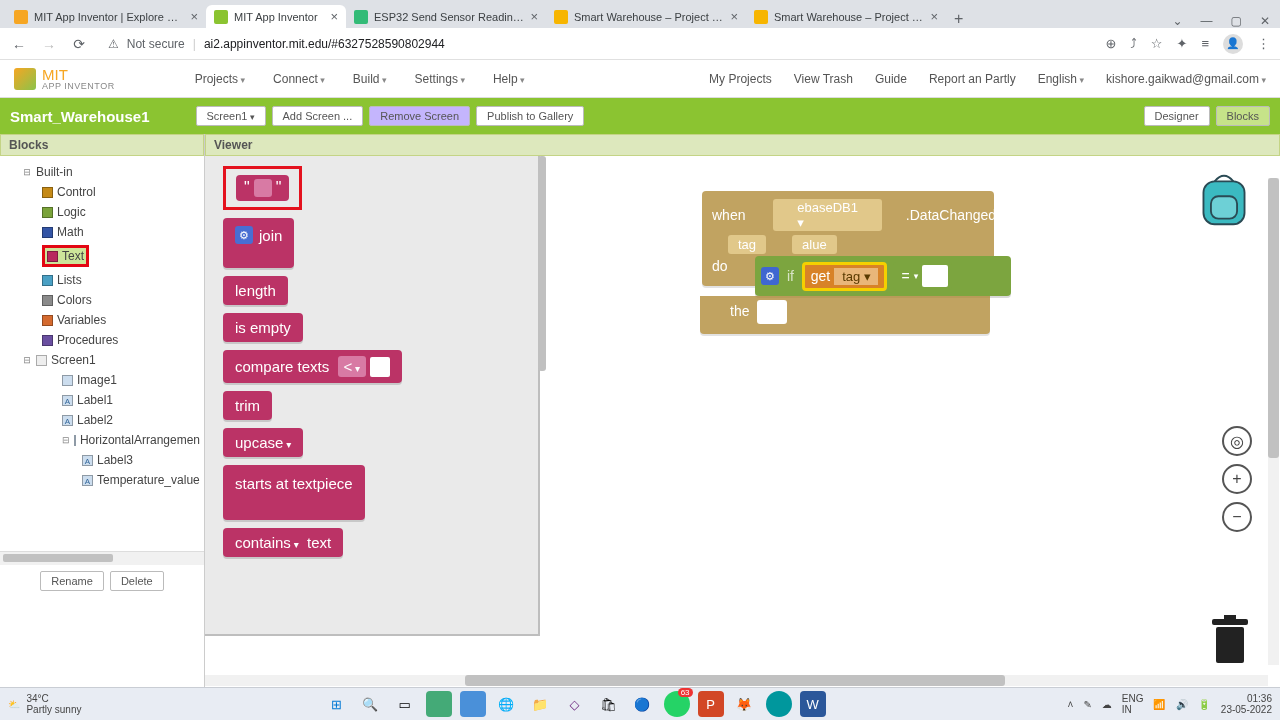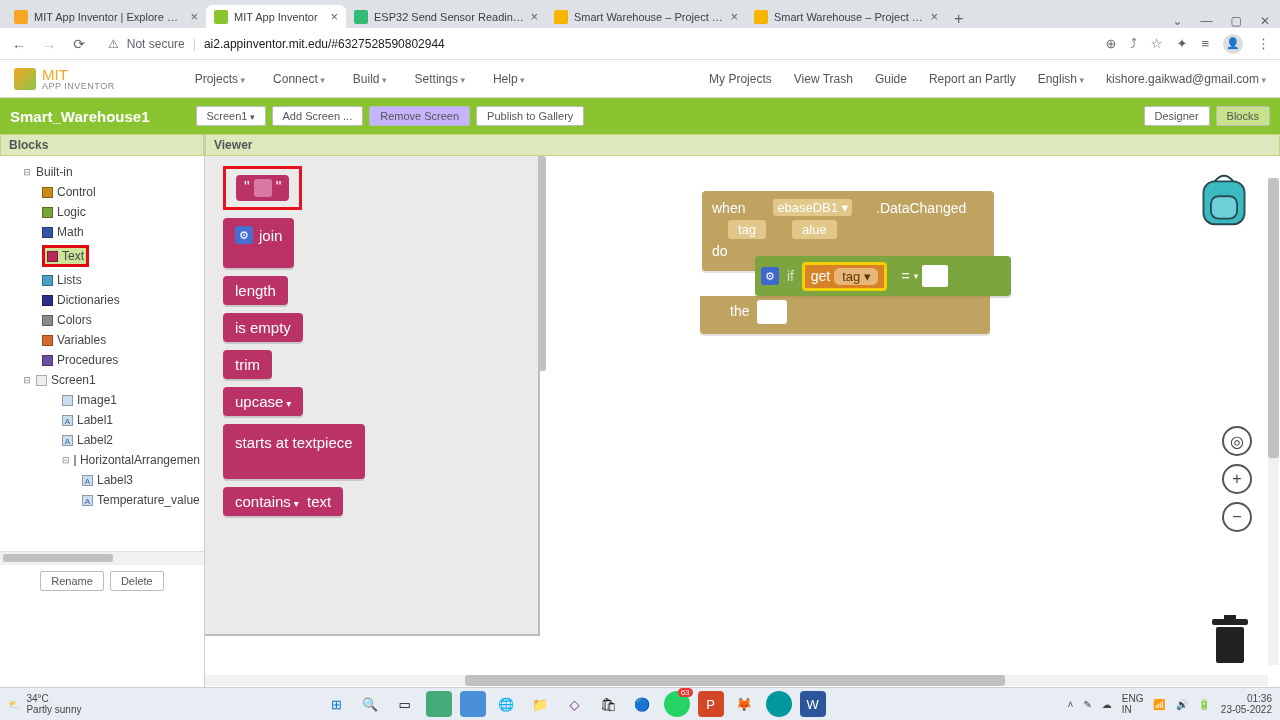--- a/index.html
+++ b/index.html
@@ -70,26 +70,26 @@
 .pinkblk .dd::after{ content:" ▾"; font-size:10px;}
 .pinkblk.tall { padding: 8px 12px 24px 12px; }
 .string-blk { background:#b8295e; color:#fff; padding:4px 8px; border-radius:4px; display:inline-flex; align-items:center; gap:4px;}
 .string-blk .slot{ display:inline-block; width:18px; height:18px; background:#d673a0; border-radius:3px;}
 .red-outline { border: 3px solid #e30613; padding: 6px 10px; display: inline-block; }
 
 
 .cb { position: absolute; border-radius: 4px; font-size: 14px; box-shadow: 0 2px 0 rgba(0,0,0,0.15); }
 .when-blk { background: #b08a36; color: #fff; left: 497px; top: 35px; width: 292px; padding: 6px 10px 10px 10px; opacity: 0.78; }
 .when-blk .row { display: flex; gap: 10px; align-items: center; padding: 2px 0; }
-.dd-pill { background: #d9b96a; padding: 1px 4px; border-radius: 3px; font-size: 13px; }
+.dd-pill { background: #d9b96a; padding: 1px 24px; border-radius: 3px; font-size: 13px; }
 .tagv { background: #d9b96a; padding: 2px 10px; border-radius: 3px; font-size: 13px; margin-left: 16px;}
 .if-blk { position: absolute; left: 550px; top: 100px; background: #7ca53f; color:#fff; padding: 6px 8px 6px 32px; border-radius: 4px; width: 256px; height: 40px; display:flex; align-items:center;}
 .if-blk .cog { position:absolute; left:6px; display:inline-flex; width:18px; height:18px; background:#3f67d0; border-radius:3px; align-items:center; justify-content:center; font-size:11px;}
 .get-blk { background: #d88227; color:#fff; padding: 3px 6px; border-radius: 4px; border: 3px solid #f5d000; display:inline-flex; align-items:center; gap:4px;}
-.get-blk .tagdd { background:#e9b679; color:#5a3a00; padding:1px 8px; border-radius:6px; font-size:13px;}
+.get-blk .tagdd { background:#e9b679; color:#5a3a00; padding:1px 8px; border-radius:0; font-size:13px;}
 .eq-blk { background:#7ca53f; margin-left:6px; padding: 3px 4px; border-radius:3px; display:inline-flex; align-items:center;}
 .eq-blk .slot{ width:26px; height:22px; background:#fff; border-radius:2px; display:inline-block;}
 .then-row { position:absolute; left: 495px; top: 140px; background:#b08a36; color:#fff; padding:4px 30px 10px 30px; border-radius: 0 0 4px 4px; width:290px; opacity:0.78;}
 .then-row .slot { display:inline-block; width:30px; height:24px; background:#fff; border-radius:3px; margin-left:8px; vertical-align:middle;}
 
 .backpack { position: absolute; right: 28px; top: 14px; width: 56px; height: 60px; }
 .zoom-ctrl { position: absolute; right: 28px; top: 270px; display: flex; flex-direction: column; gap: 8px; align-items:center; }
 .zbtn { width: 30px; height: 30px; border: 2px solid #555; border-radius: 50%; display: flex; align-items: center; justify-content: center; font-size: 16px; color:#444; background:#fff;}
 .trash { position: absolute; right: 30px; bottom: 20px; width: 40px; }
 .vscroll { position:absolute; right:1px; top:22px; width:11px; bottom:22px; background:#f1f1f1;}
@@ -226,24 +226,20 @@
           <span class="red-box" style="display:inline-flex;align-items:center;gap:4px;background:#cde59a;">
             <span class="sq" style="background:#b8295e"></span>
             <span>Text</span>
           </span>
         </div>
       <div class="tree-item lvl2">
           <span class="sq" style="background:#4aa0c4"></span>
           <span>Lists</span>
         </div>
       <div class="tree-item lvl2">
-          <span class="sq" style="background:#2b2f87"></span>
-          <span>Dictionaries</span>
-        </div>
-      <div class="tree-item lvl2">
           <span class="sq" style="background:#8a8a8a"></span>
           <span>Colors</span>
         </div>
       <div class="tree-item lvl2">
           <span class="sq" style="background:#d46a2f"></span>
           <span>Variables</span>
         </div>
       <div class="tree-item lvl2">
           <span class="sq" style="background:#6a4fa0"></span>
           <span>Procedures</span>
@@ -302,20 +298,21 @@
         <div class="fblock"><span class="pinkblk tall">
               <span class="cog">⚙</span>
               <span>join</span>
             </span></div>
         <div class="fblock"><span class="pinkblk">
               <span>length</span>
             </span></div>
         <div class="fblock"><span class="pinkblk">
               <span>is empty</span>
             </span></div>
+        <div class="fblock"><span class="pinkblk"><span>compare texts</span>&nbsp;&nbsp;<span style="background:#d673a0;padding:2px 6px;border-radius:3px" class="dd">&lt;</span>&nbsp;<span style="display:inline-block;width:20px;height:20px;background:#fff;border-radius:2px"></span></span></div>
         <div class="fblock"><span class="pinkblk">
               <span>trim</span>
             </span></div>
         <div class="fblock"><span class="pinkblk">
               <span class="dd">upcase</span>
             </span></div>
         <div class="fblock"><span class="pinkblk tall" style="text-align:right;line-height:1.5">
               <span>starts at  text</span>
               <br>
               <span>piece</span>

